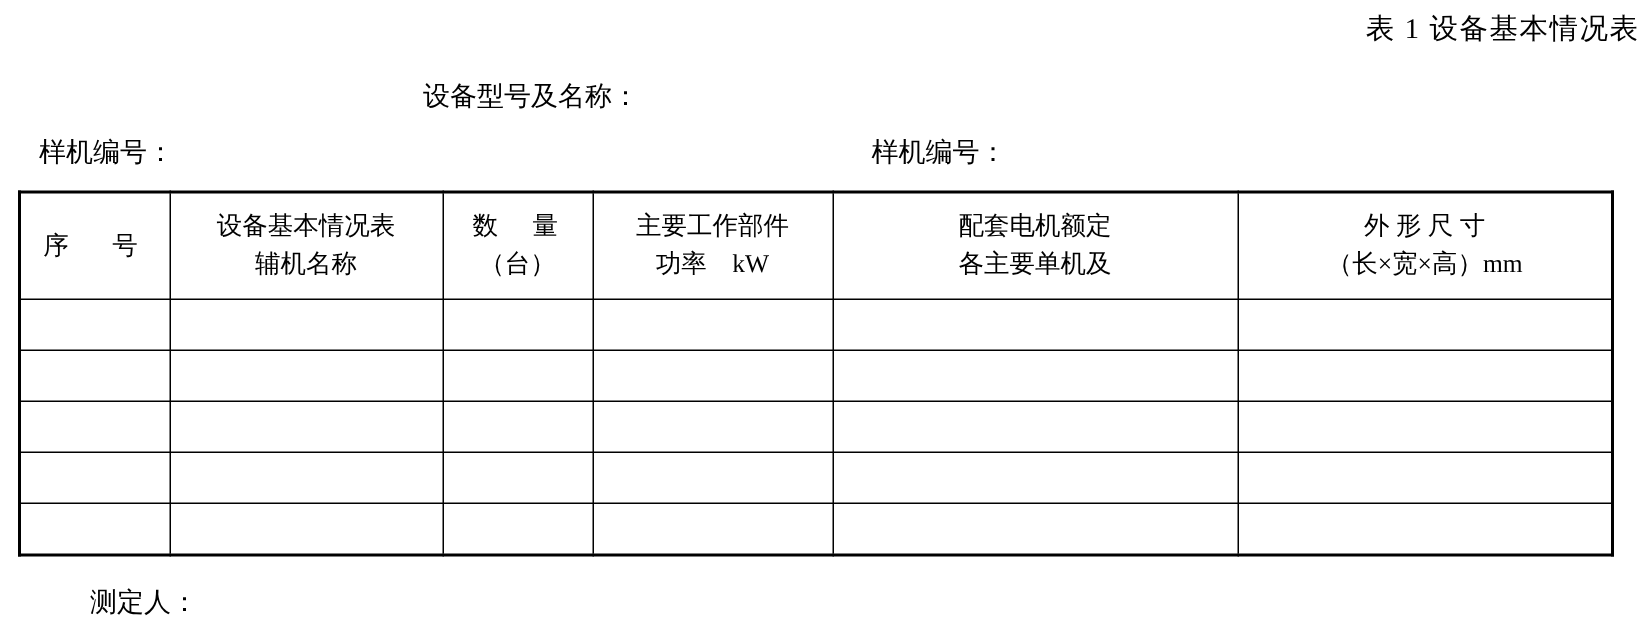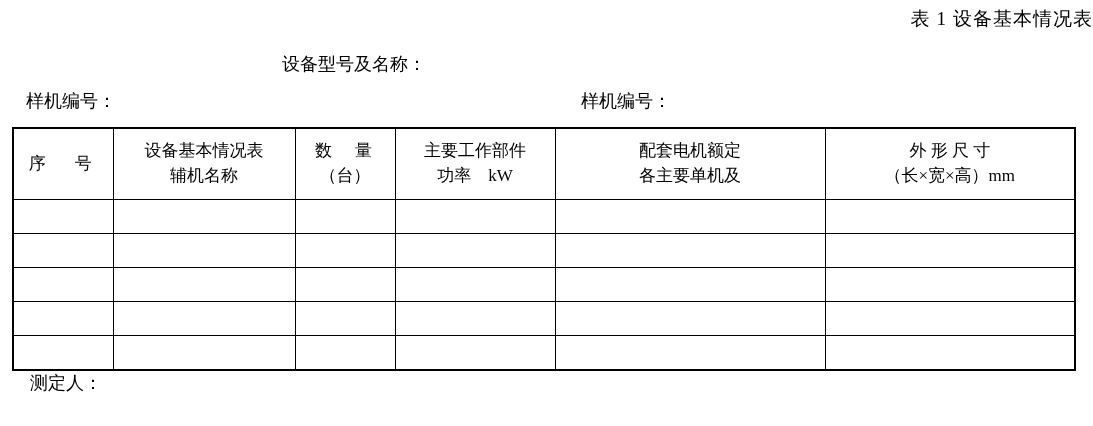--- a/index.html
+++ b/index.html
@@ -78,21 +78,22 @@
   .c3 { width: 100px; }
   .c4 { width: 160px; }
   .c5 { width: 270px; }
   .c6 { width: 250px; }
   .hdr-line { display: block; }
   .sp-wide { letter-spacing: 6px; }
   .sp-mid { letter-spacing: 3px; }
   .bottom-row {
     display: flex;
     font-size: 18px;
-    padding-left: 30px;
+    margin-top: 18px;
+    padding-left: 60px;
   }
   .bottom-row .b-left {
     width: 535px;
     flex: 0 0 535px;
   }
   .bottom-row .b-right {
     flex: 1 1 auto;
   }
 </style>
 </head>

